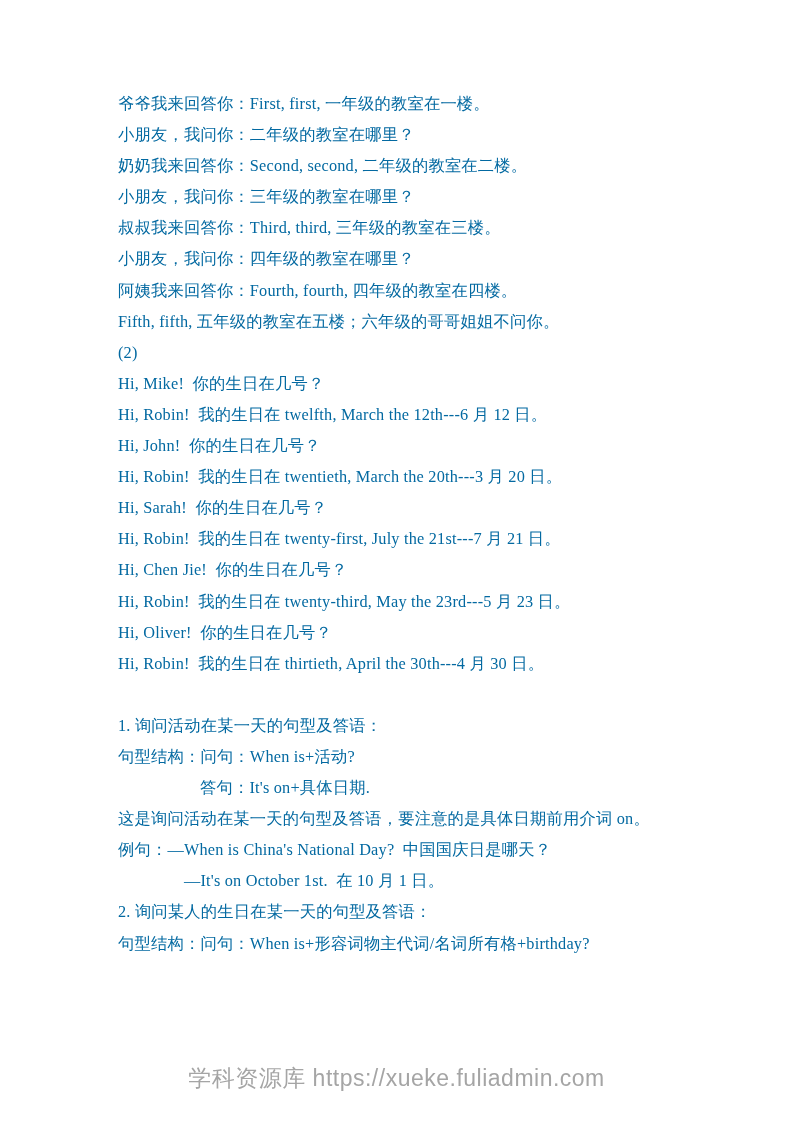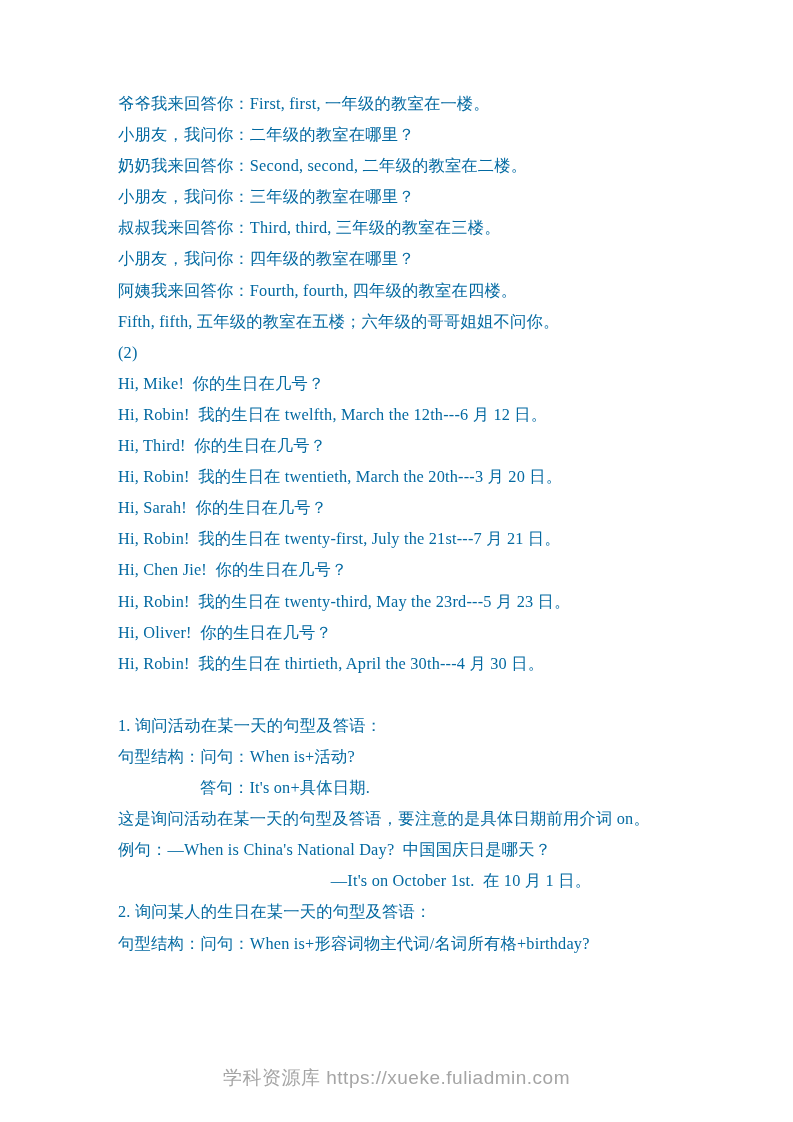--- a/index.html
+++ b/index.html
@@ -32,21 +32,21 @@
   .doc-body p.line.bold {
     font-weight: bold;
   }
   .watermark {
     position: absolute;
     left: 0;
     top: 1066px;
     width: 793px;
     text-align: center;
     font-family: "Liberation Sans", "DejaVu Sans", sans-serif;
-    font-size: 19px;
+    font-size: 23px;
     line-height: 24px;
     color: #a5a5a5;
     letter-spacing: 0.5px;
     white-space: pre;
   }
 </style>
 </head>
 <body>
 
 <div class="doc-body">
@@ -55,33 +55,33 @@
       <p class="line">小朋友，我问你：二年级的教室在哪里？</p>
       <p class="line">奶奶我来回答你：Second, second, 二年级的教室在二楼。</p>
       <p class="line">小朋友，我问你：三年级的教室在哪里？</p>
       <p class="line">叔叔我来回答你：Third, third, 三年级的教室在三楼。</p>
       <p class="line">小朋友，我问你：四年级的教室在哪里？</p>
       <p class="line">阿姨我来回答你：Fourth, fourth, 四年级的教室在四楼。</p>
       <p class="line">Fifth, fifth, 五年级的教室在五楼；六年级的哥哥姐姐不问你。</p>
       <p class="line">(2)</p>
       <p class="line">Hi, Mike!  你的生日在几号？</p>
       <p class="line">Hi, Robin!  我的生日在 twelfth, March the 12th---6 月 12 日。</p>
-      <p class="line">Hi, Third!  你的生日在几号？</p>
+      <p class="line">Hi, John!  你的生日在几号？</p>
       <p class="line">Hi, Robin!  我的生日在 twentieth, March the 20th---3 月 20 日。</p>
       <p class="line">Hi, Sarah!  你的生日在几号？</p>
       <p class="line">Hi, Robin!  我的生日在 twenty-first, July the 21st---7 月 21 日。</p>
       <p class="line">Hi, Chen Jie!  你的生日在几号？</p>
       <p class="line">Hi, Robin!  我的生日在 twenty-third, May the 23rd---5 月 23 日。</p>
       <p class="line">Hi, Oliver!  你的生日在几号？</p>
       <p class="line">Hi, Robin!  我的生日在 thirtieth, April the 30th---4 月 30 日。</p>
       <p class="line">&nbsp;</p>
       <p class="line">1. 询问活动在某一天的句型及答语：</p>
       <p class="line">句型结构：问句：When is+活动?</p>
       <p class="line" style="padding-left: 82px;">答句：It's on+具体日期.</p>
       <p class="line">这是询问活动在某一天的句型及答语，要注意的是具体日期前用介词 on。</p>
       <p class="line">例句：—When is China's National Day?  中国国庆日是哪天？</p>
-      <p class="line" style="padding-left: 66px; text-align: center;">—It's on October 1st.  在 10 月 1 日。</p>
+      <p class="line" style="padding-left: 66px;">—It's on October 1st.  在 10 月 1 日。</p>
       <p class="line">2. 询问某人的生日在某一天的句型及答语：</p>
       <p class="line">句型结构：问句：When is+形容词物主代词/名词所有格+birthday?</p>
     </div>
 </div>
 
 <div class="watermark">学科资源库 https://xueke.fuliadmin.com</div>
 
 </body></html>

